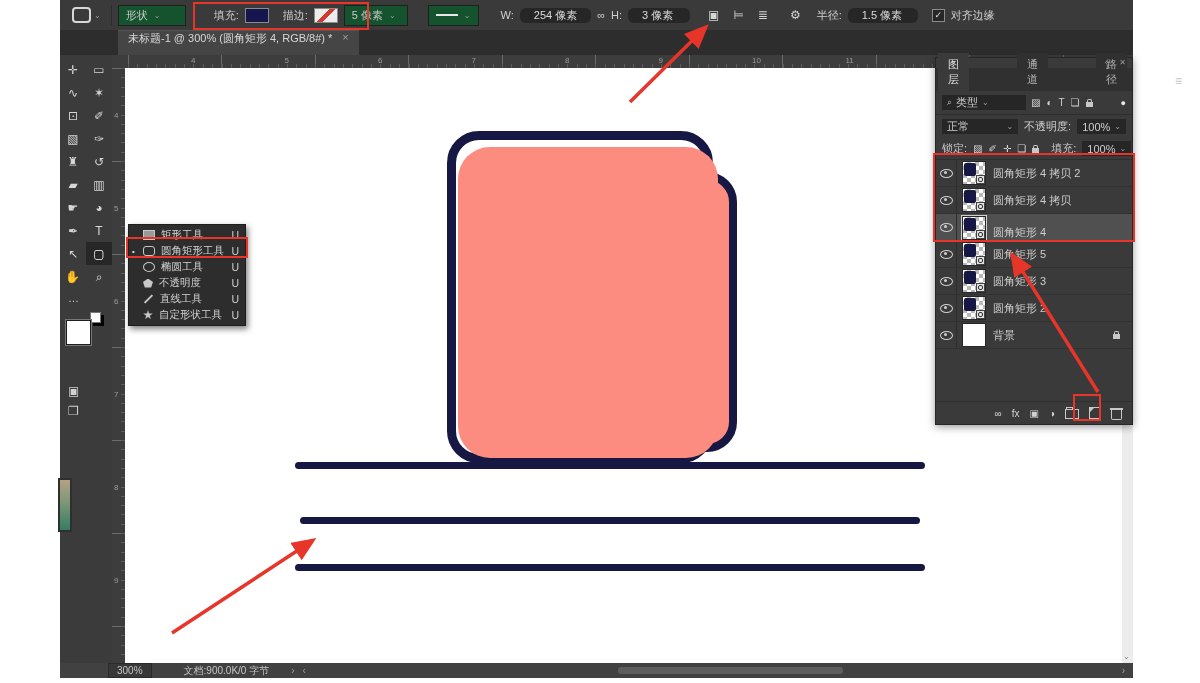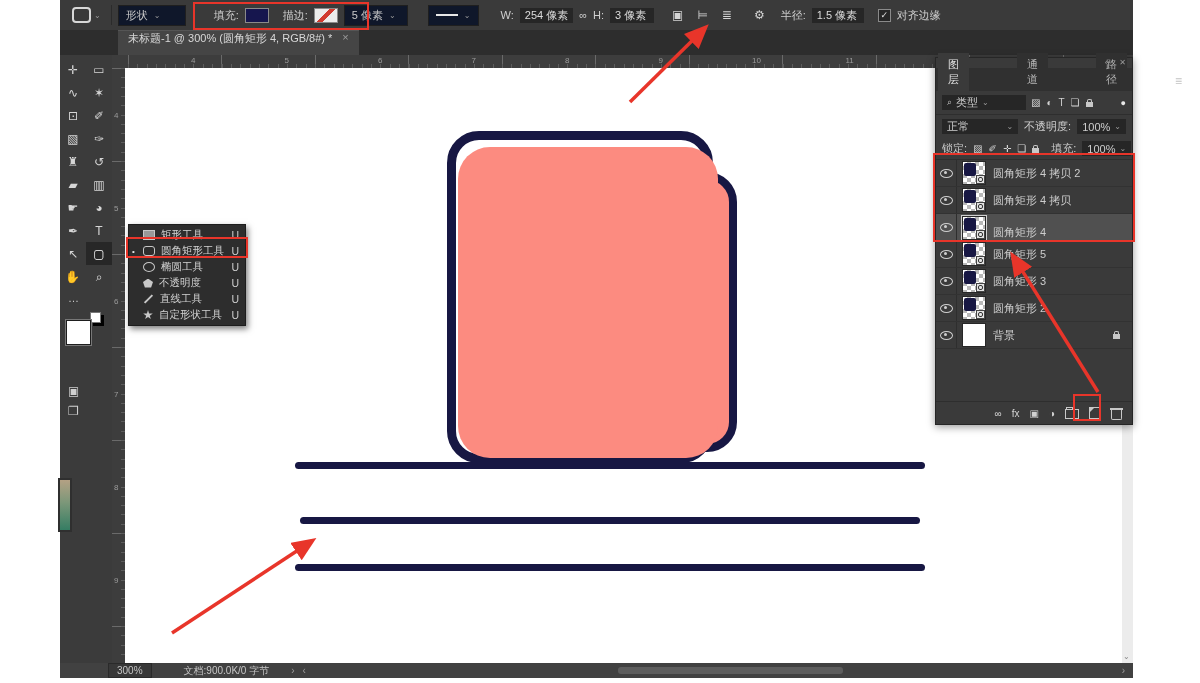--- a/index.html
+++ b/index.html
@@ -7,29 +7,29 @@
        font-family:"Liberation Sans","DejaVu Sans",sans-serif;}
   .app{position:absolute;left:60px;top:0;width:1073px;height:678px;background:#3a3a3a;
        font-size:11px;color:#c9c9c9;}
   
   .optbar{position:absolute;top:0;left:0;right:0;height:30px;background:#3a3a3a;
           border-bottom:1px solid #262626;display:flex;align-items:center;gap:6px;padding-left:8px;}
   .sep{width:1px;height:20px;background:#2b2b2b;}
   .preset{display:flex;align-items:center;gap:3px;padding:2px 4px;}
   .preset-rect{width:15px;height:12px;border:2px solid #d8d8d8;border-radius:4px;display:inline-block;}
   .dd{font-size:8px;color:#9a9a9a;}
-  .select{display:flex;align-items:center;gap:6px;background:#0f172a;border:1px solid #1f1f1f;
+  .select{display:flex;align-items:center;gap:6px;background:#14532d;border:1px solid #1f1f1f;
           padding:2px 7px;height:15px;}
   .obl{color:#cfcfcf;}
   .ob-ico{font-size:12px;color:#d5d5d5;}
   .fillswatch{width:22px;height:13px;background:#16164e;border:1px solid #8a8a8a;display:inline-block;}
   .strokeswatch{width:22px;height:13px;border:1px solid #8a8a8a;display:inline-block;
      background:linear-gradient(135deg,#ececec 42%,#d13b30 42%,#d13b30 58%,#ececec 58%);}
   .lineicon{width:22px;height:2px;background:#e8e8e8;display:inline-block;}
-  .ifield{background:#262626;padding:2px 5px;min-width:40px;color:#dcdcdc;height:11px;line-height:11px;}
+  .ifield{background:#262626;padding:2px 14px;min-width:40px;color:#dcdcdc;height:11px;line-height:11px;border-radius:6px;}
   .cb{width:11px;height:11px;background:#262626;border:1px solid #8a8a8a;color:#e0e0e0;
       font-size:9px;line-height:11px;text-align:center;display:inline-block;margin-left:8px;}
   
   .tabbar{position:absolute;top:30px;left:0;right:0;height:25px;background:#2d2d2d;}
   .doctab{position:absolute;left:58px;top:0;height:24px;background:#454545;color:#d8d8d8;
           display:flex;align-items:flex-start;padding:0 10px;gap:10px;font-size:11px;border-top:1px solid #555;}
   .tabclose{color:#9c9c9c;font-size:11px;}
   
   .toolbar{position:absolute;left:0;top:55px;width:52px;height:608px;background:#3b3b3b;
            border-right:1px solid #2b2b2b;}

